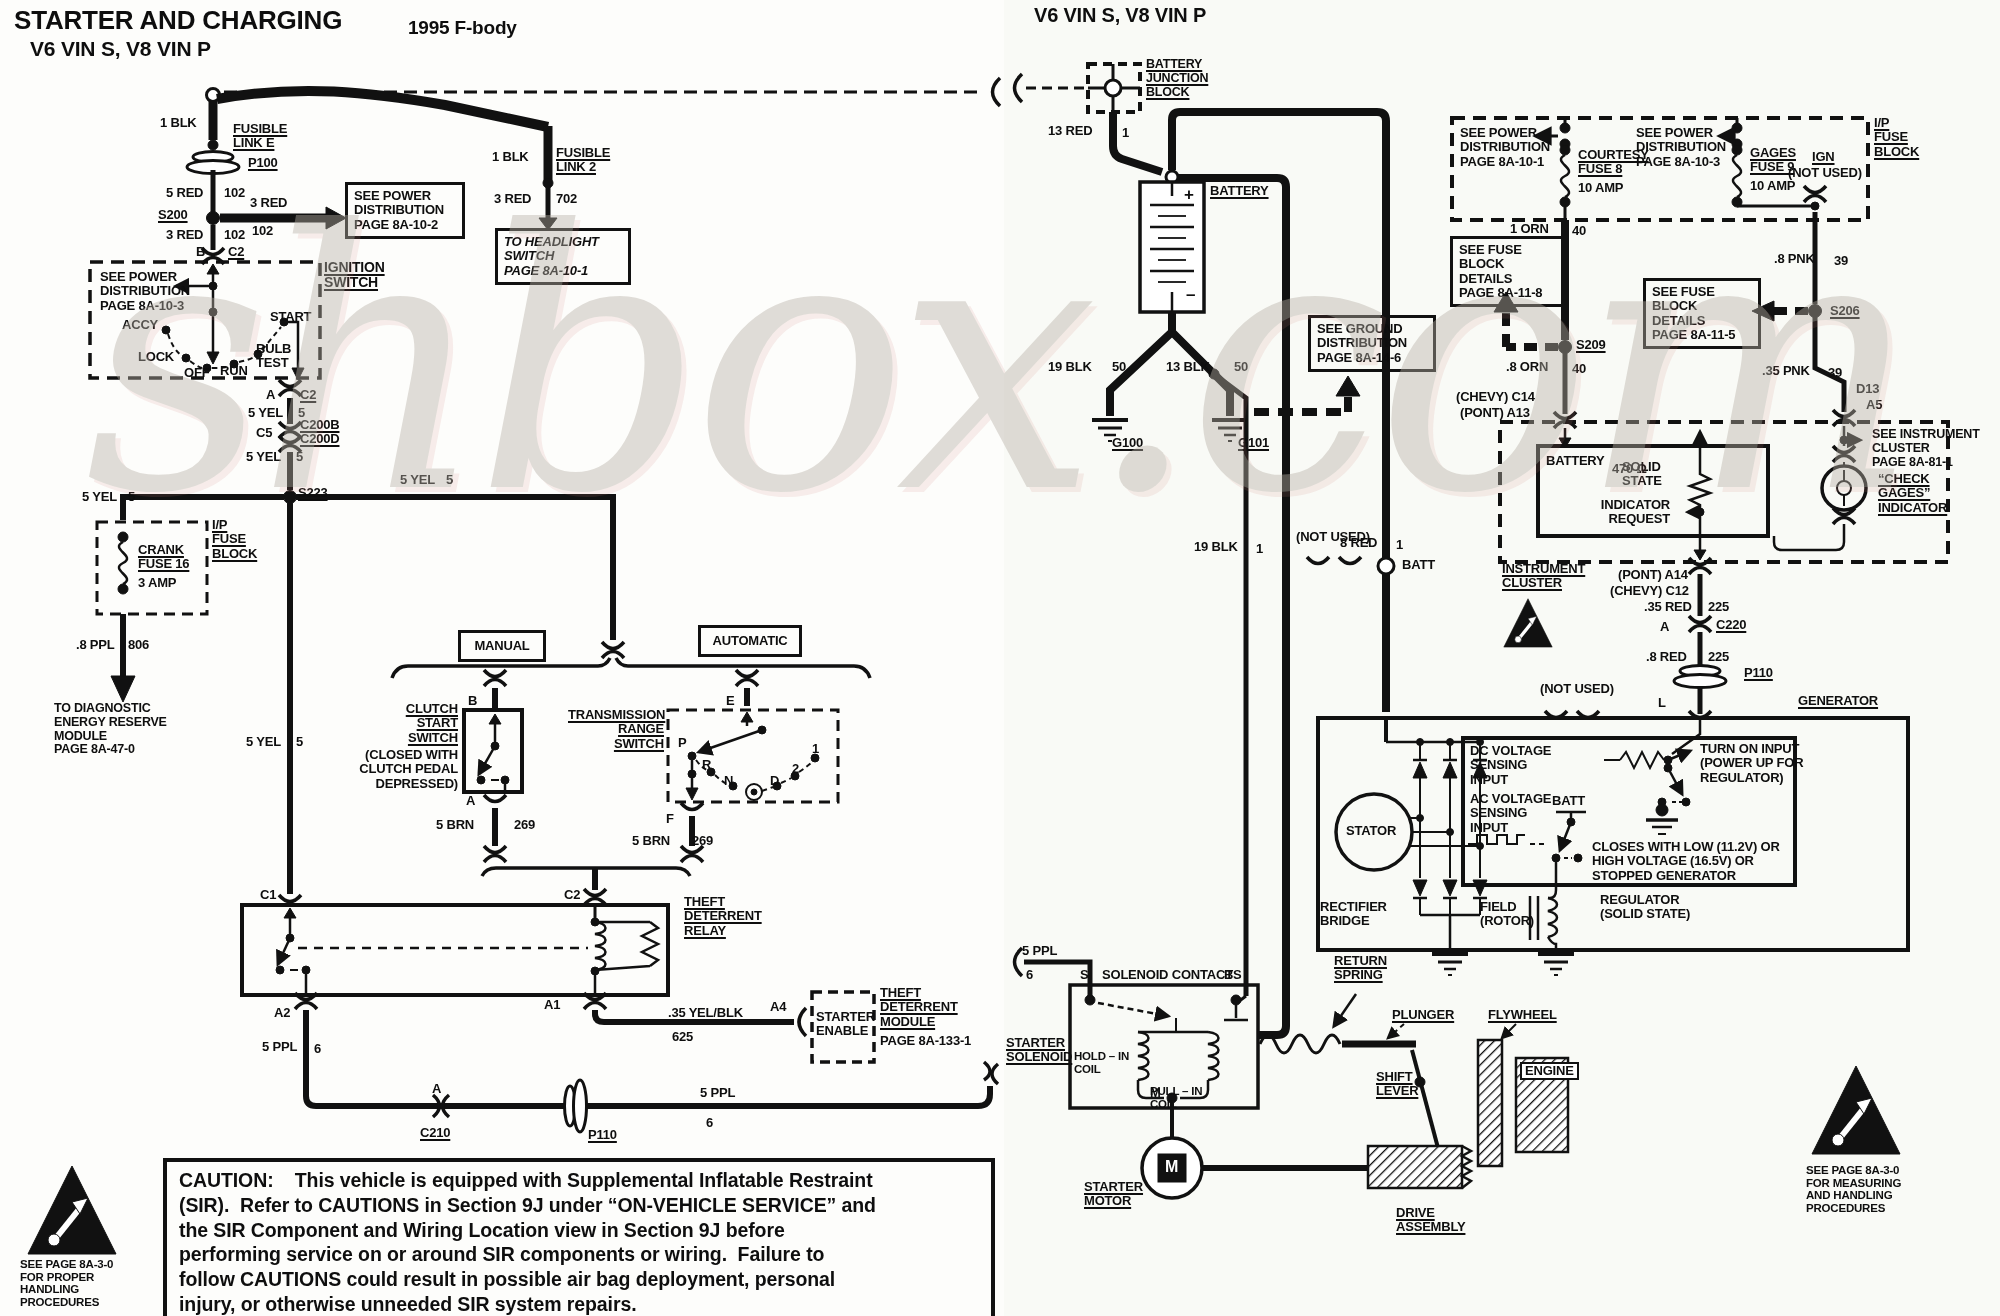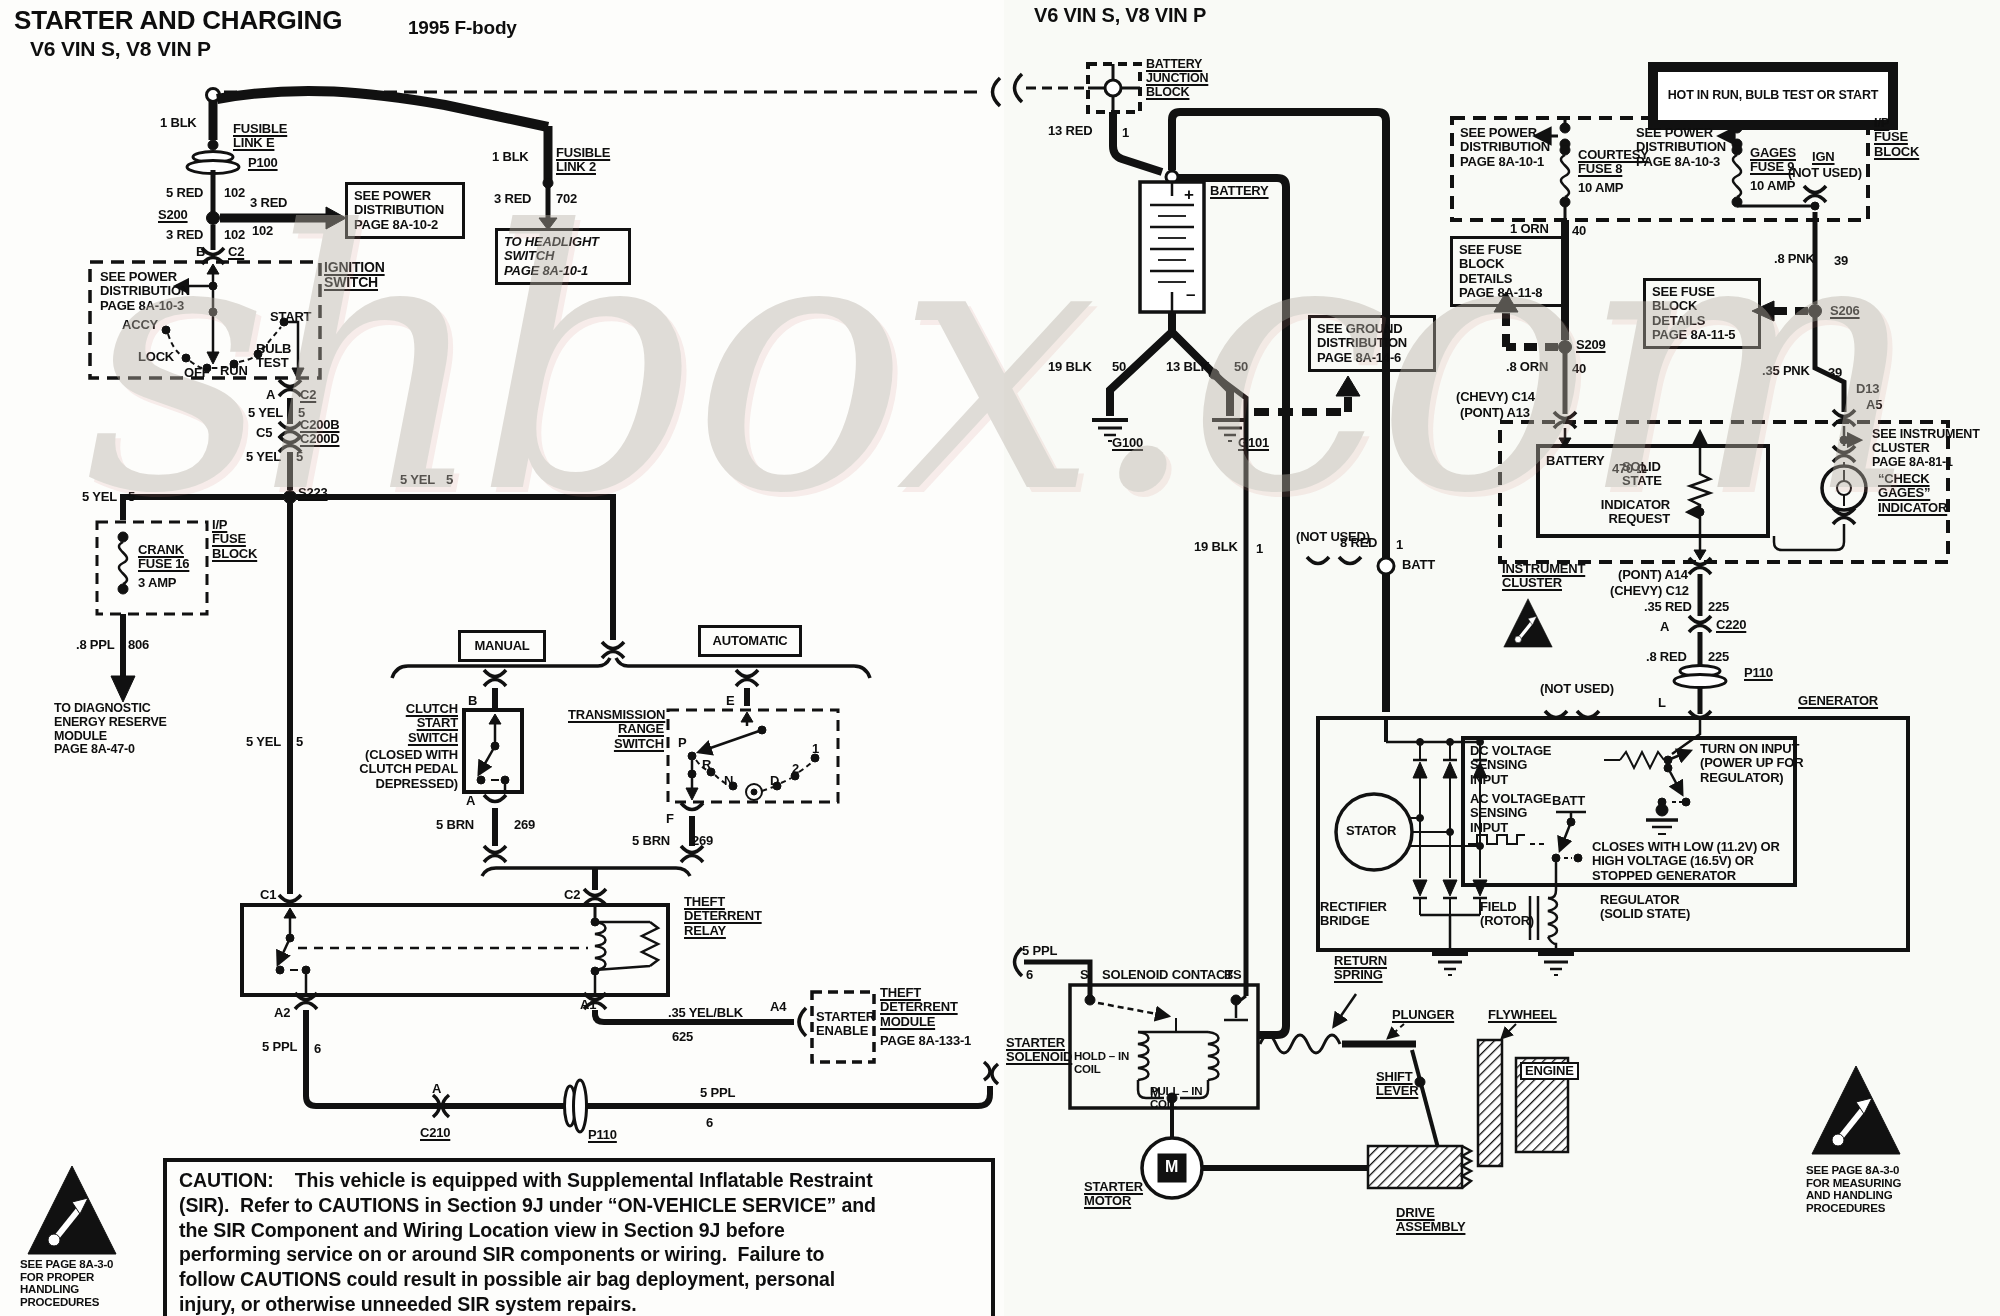--- a/index.html
+++ b/index.html
@@ -545,21 +545,21 @@
       <div class="lbl" style="left: 812px; top: 742px;">1</div>
       <div class="lbl" style="left: 666px; top: 812px;">F</div>
       <div class="lbl" style="left: 632px; top: 834px;">5 BRN</div>
       <div class="lbl" style="left: 692px; top: 834px;">269</div>
       <div class="lbl" style="left: 260px; top: 888px;">C1</div>
       <div class="lbl" style="left: 564px; top: 888px;">C2</div>
       <div class="lbl u" style="left: 684px; top: 895px;">THEFT
 DETERRENT
 RELAY</div>
       <div class="lbl" style="left: 274px; top: 998px; margin-top: 8px;">A2</div>
-      <div class="lbl" style="left: 580px; top: 998px;">A1</div>
+      <div class="lbl" style="left: 544px; top: 998px;">A1</div>
       <div class="lbl" style="left: 262px; top: 1040px;">5 PPL</div>
       <div class="lbl" style="left: 314px; top: 1042px;">6</div>
       <div class="lbl" style="left: 668px; top: 1006px;">.35 YEL/BLK</div>
       <div class="lbl" style="left: 672px; top: 1030px;">625</div>
       <div class="lbl" style="left: 770px; top: 1000px;">A4</div>
       <div class="lbl" style="left: 816px; top: 1010px;">STARTER
 ENABLE</div>
       <div class="lbl u" style="left: 880px; top: 986px;">THEFT
 DETERRENT
 MODULE</div>
@@ -590,21 +590,20 @@
       <div class="lbl" style="left: 1186px; top: 286px; font-size: 17px;">–</div>
       <div class="lbl" style="left: 1048px; top: 360px;">19 BLK</div>
       <div class="lbl" style="left: 1112px; top: 360px;">50</div>
       <div class="lbl" style="left: 1166px; top: 360px;">13 BLK</div>
       <div class="lbl" style="left: 1234px; top: 360px;">50</div>
       <div class="lbl u" style="left: 1112px; top: 436px;">G100</div>
       <div class="lbl u" style="left: 1238px; top: 436px;">G101</div>
       <div class="lbl box" style="left: 1308px; top: 315px; width: 110px;">SEE GROUND
 DISTRIBUTION
 PAGE 8A-14-6</div>
-      <div class="lbl banner" style="left: 1648px; top: 62px; width: 224px; height: 48px;">HOT IN RUN, BULB TEST OR START</div>
       <div class="lbl u" style="left: 1874px; top: 116px;">I/P
 FUSE
 BLOCK</div>
       <div class="lbl" style="left: 1460px; top: 126px;">SEE POWER
 DISTRIBUTION
 PAGE 8A-10-1</div>
       <div class="lbl u" style="left: 1578px; top: 148px;">COURTESY
 FUSE 8</div>
       <div class="lbl" style="left: 1578px; top: 181px;">10 AMP</div>
       <div class="lbl" style="left: 1636px; top: 126px;">SEE POWER

